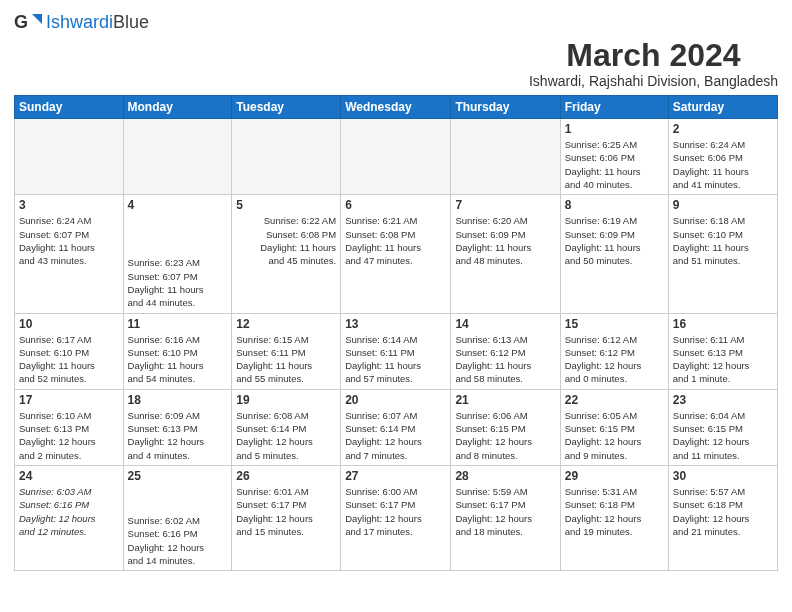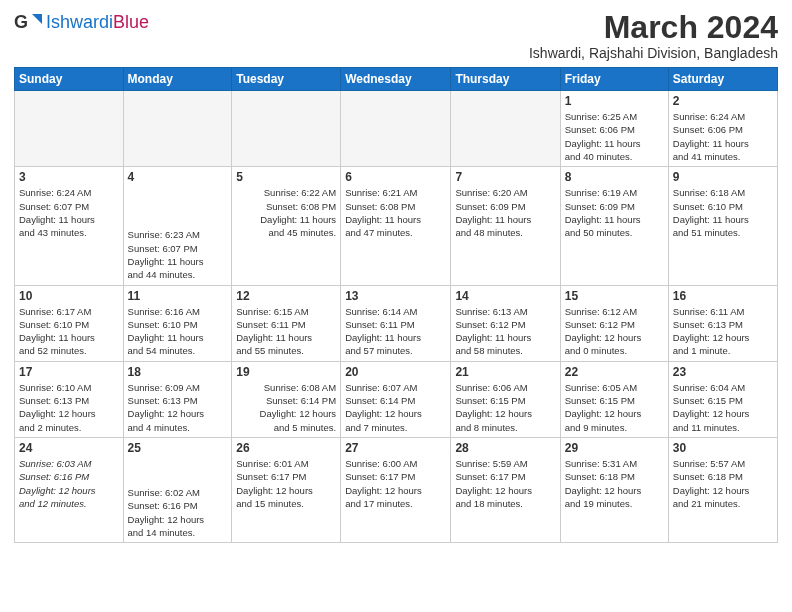--- a/index.html
+++ b/index.html
@@ -34,21 +34,22 @@
       line-height: 1;
     }
     .logo-text span {
       color: #1a73c7;
     }
     .logo-icon {
       width: 28px;
       height: 24px;
     }
     .title-block {
-      text-align: right;
+      text-align: center;
+      margin-top: 28px;
     }
     .month-year {
       font-size: 32px;
       font-weight: bold;
       color: #333;
       line-height: 1.1;
     }
     .location {
       font-size: 14px;
       color: #333;
@@ -99,21 +100,21 @@
 <body>
 
 <div class="page">
   <div class="header">
     <div class="logo">
       <svg class="logo-icon" viewBox="0 0 28 24" xmlns="http://www.w3.org/2000/svg">
         <text x="0" y="18" font-size="18" font-weight="bold" fill="#333">G</text>
         <polygon points="18,4 28,4 28,14" fill="#1a73c7"></polygon>
       </svg>
       <div class="logo-text">
-        <span>Ishwardi</span><span style="color:#be185d">Blue</span>
+        <span>Ishwardi</span><span style="color:#404040">Blue</span>
       </div>
     </div>
     <div class="title-block">
       <div class="month-year">March 2024</div>
       <div class="location">Ishwardi, Rajshahi Division, Bangladesh</div>
     </div>
   </div>
 
   <table class="calendar">
     <thead>
@@ -261,21 +262,21 @@
           </td>
           <td>
             <span class="day-num">18</span>
             <div class="day-info" style="white-space: pre-line;">Sunrise: 6:09 AM
 Sunset: 6:13 PM
 Daylight: 12 hours
 and 4 minutes.</div>
           </td>
           <td>
             <span class="day-num">19</span>
-            <div class="day-info" style="white-space: pre-line; text-align: right;">Sunrise: 6:08 AM
+            <div class="day-info" style="white-space: pre-line;">Sunrise: 6:08 AM
 Sunset: 6:14 PM
 Daylight: 12 hours
 and 5 minutes.</div>
           </td>
           <td>
             <span class="day-num">20</span>
             <div class="day-info" style="white-space: pre-line;">Sunrise: 6:07 AM
 Sunset: 6:14 PM
 Daylight: 12 hours
 and 7 minutes.</div>

